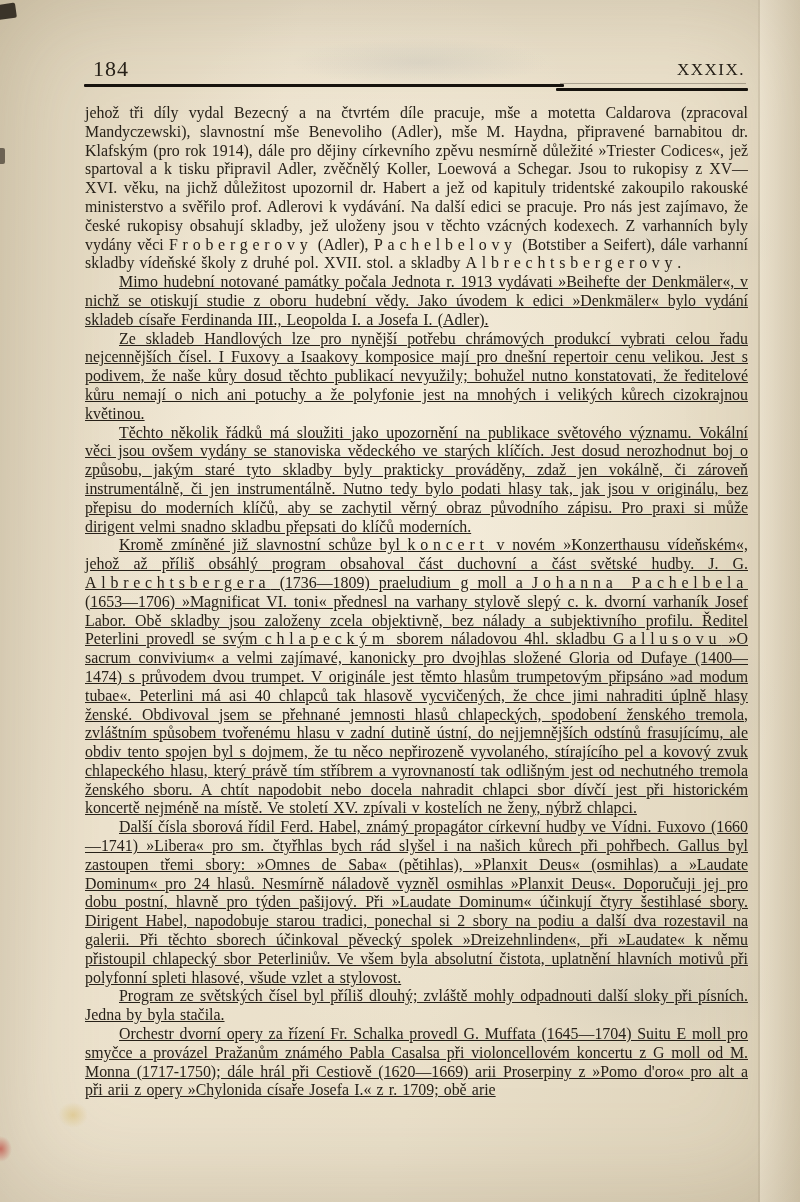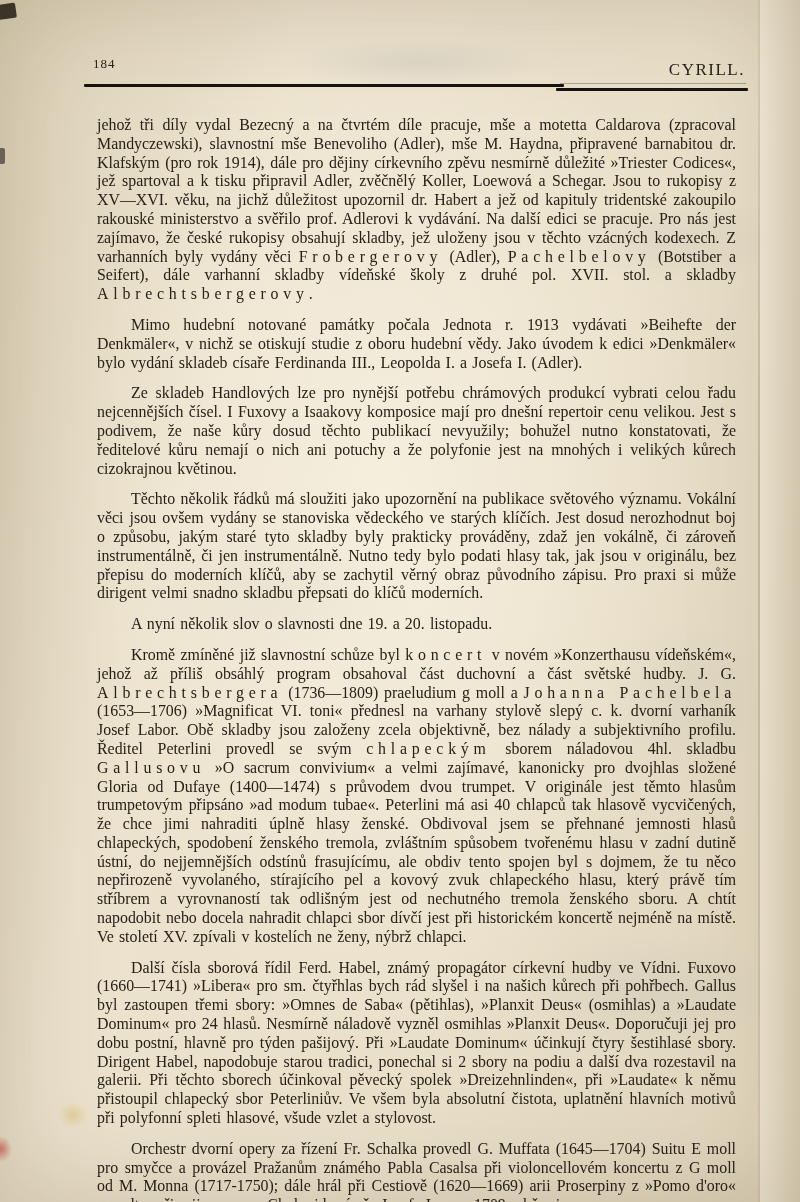--- a/index.html
+++ b/index.html
@@ -18,47 +18,47 @@
       radial-gradient(ellipse at 48% 42%, rgba(255,250,238,0.55) 0%, rgba(255,250,238,0) 55%),
       linear-gradient(104deg, #ddd2b9 0%, #ece2cd 28%, #eae0ca 62%, #ded3ba 100%);
     box-shadow: inset 0 0 110px rgba(116,98,66,0.28);
     font-family: "Liberation Serif", "DejaVu Serif", serif;
     color: #272119;
   }
   
   .header { position: absolute; top: 54px; left: 85px; right: 53px; height: 32px; }
   .pagenum {
     position: absolute; left: 8px; top: 2px;
-    font-size: 13px; letter-spacing: 1px;
+    font-size: 22px; letter-spacing: 1px;
   }
   .journal-title {
     position: absolute; left: 0; right: 0; top: 0; text-align: center;
     font-size: 19.5px; font-weight: bold; letter-spacing: 1.5px;
   }
   .volume {
     position: absolute; right: 2px; top: 6px;
     font-size: 17px; letter-spacing: 1.5px;
   }
   .rule { position: absolute; background: #17130e; border-radius: 1px; }
   .rule-left  { left: 84px; top: 84px; width: 480px; height: 3.2px; }
   .rule-right { left: 556px; top: 88px; width: 192px; height: 3.2px; }
   .rule-right-ghost { left: 560px; top: 83px; width: 186px; height: 1px; background: rgba(60,52,40,0.35); position:absolute; }
   
   .text-block {
     position: absolute;
     top: 104px; left: 85px; width: 663px;
   }
   .text-block p {
-    margin: 12px;
+    margin: 0;
     text-align: justify;
     font-size: 15.9px;
     line-height: 18.8px;
     word-spacing: 1.2px;
   }
-  .text-block p.indent { text-indent: 34px; }
+  .text-block p.indent { text-indent: 34px; text-decoration: underline; }
   .gesperrt { letter-spacing: 0.3em; }
   
   .artifact { position: absolute; pointer-events: none; }
   .corner-mark {
     left: -6px; top: 4px; width: 22px; height: 15px;
     background: #2b251c; transform: rotate(-8deg); border-radius: 2px;
     opacity: 0.9;
   }
   .edge-tick {
     left: -2px; top: 148px; width: 7px; height: 16px;
@@ -95,34 +95,34 @@
   <div class="smudge smudge-1"></div>
   <div class="smudge smudge-2"></div>
   <div class="smudge smudge-3"></div>
   <div class="smudge smudge-4"></div>
   <div class="smudge smudge-5"></div>
   <div class="artifact right-margin-tint"></div>
   <div class="artifact fold-line"></div>
 
   <div class="header">
     <span class="pagenum">184</span>
-    <span class="volume">CYRILL.</span>
+    <span class="volume">XXXIX.</span>
   </div>
   <div class="rule rule-left"></div>
   <div class="rule-right-ghost"></div>
   <div class="rule rule-right"></div>
 
   <div class="text-block">
       <p><span>jehož tři díly vydal Bezecný a na čtvrtém díle pracuje, mše a motetta Caldarova (zpracoval Mandyczewski), slavnostní mše Benevoliho (Adler), mše M. Haydna, připravené barnabitou dr. Klafským (pro rok 1914), dále pro dějiny církevního zpěvu nesmírně důležité »Triester Codices«, jež spartoval a k tisku připravil Adler, zvěčnělý Koller, Loewová a Schegar. Jsou to rukopisy z XV—XVI. věku, na jichž důležitost upozornil dr. Habert a jež od kapituly tridentské zakoupilo rakouské ministerstvo a svěřilo prof. Adlerovi k vydávání. Na další edici se pracuje. Pro nás jest zajímavo, že české rukopisy obsahují skladby, jež uloženy jsou v těchto vzácných kodexech. Z varhanních byly vydány věci </span><span class="gesperrt">Frobergerovy</span><span> (Adler), </span><span class="gesperrt">Pachelbelovy</span><span> (Botstiber a Seifert), dále varhanní skladby vídeňské školy z druhé pol. XVII. stol. a skladby </span><span class="gesperrt">Albrechtsbergerovy</span><span>.</span></p>
       <p class="indent"><span>Mimo hudební notované památky počala Jednota r. 1913 vydávati »Beihefte der Denkmäler«, v nichž se otiskují studie z oboru hudební vědy. Jako úvodem k edici »Denkmäler« bylo vydání skladeb císaře Ferdinanda III., Leopolda I. a Josefa I. (Adler).</span></p>
       <p class="indent"><span>Ze skladeb Handlových lze pro nynější potřebu chrámových produkcí vybrati celou řadu nejcennějších čísel. I Fuxovy a Isaakovy komposice mají pro dnešní repertoir cenu velikou. Jest s podivem, že naše kůry dosud těchto publikací nevyužily; bohužel nutno konstatovati, že ředitelové kůru nemají o nich ani potuchy a že polyfonie jest na mnohých i velikých kůrech cizokrajnou květinou.</span></p>
       <p class="indent"><span>Těchto několik řádků má sloužiti jako upozornění na publikace světového významu. Vokální věci jsou ovšem vydány se stanoviska vědeckého ve starých klíčích. Jest dosud nerozhodnut boj o způsobu, jakým staré tyto skladby byly prakticky prováděny, zdaž jen vokálně, či zároveň instrumentálně, či jen instrumentálně. Nutno tedy bylo podati hlasy tak, jak jsou v originálu, bez přepisu do moderních klíčů, aby se zachytil věrný obraz původního zápisu. Pro praxi si může dirigent velmi snadno skladbu přepsati do klíčů moderních.</span></p>
-      <p class="indent"><span>A nyní několik slov o slavnosti dne 19. a 20. listopadu.</span></p>
       <p class="indent"><span>Kromě zmíněné již slavnostní schůze byl </span><span class="gesperrt">koncert</span><span> v novém »Konzerthausu vídeňském«, jehož až příliš obsáhlý program obsahoval část duchovní a část světské hudby. J. G. </span><span class="gesperrt">Albrechtsbergera</span><span> (1736—1809) praeludium g moll a </span><span class="gesperrt">Johanna Pachelbela</span><span> (1653—1706) »Magnificat VI. toni« přednesl na varhany stylově slepý c. k. dvorní varhaník Josef Labor. Obě skladby jsou založeny zcela objektivně, bez nálady a subjektivního profilu. Ředitel Peterlini provedl se svým </span><span class="gesperrt">chlapeckým</span><span> sborem náladovou 4hl. skladbu </span><span class="gesperrt">Gallusovu</span><span> »O sacrum convivium« a velmi zajímavé, kanonicky pro dvojhlas složené Gloria od Dufaye (1400—1474) s průvodem dvou trumpet. V originále jest těmto hlasům trumpetovým připsáno »ad modum tubae«. Peterlini má asi 40 chlapců tak hlasově vycvičených, že chce jimi nahraditi úplně hlasy ženské. Obdivoval jsem se přehnané jemnosti hlasů chlapeckých, spodobení ženského tremola, zvláštním spůsobem tvořenému hlasu v zadní dutině ústní, do nejjemnějších odstínů frasujícímu, ale obdiv tento spojen byl s dojmem, že tu něco nepřirozeně vyvolaného, stírajícího pel a kovový zvuk chlapeckého hlasu, který právě tím stříbrem a vyrovnaností tak odlišným jest od nechutného tremola ženského sboru. A chtít napodobit nebo docela nahradit chlapci sbor dívčí jest při historickém koncertě nejméně na místě. Ve století XV. zpívali v kostelích ne ženy, nýbrž chlapci.</span></p>
       <p class="indent"><span>Další čísla sborová řídil Ferd. Habel, známý propagátor církevní hudby ve Vídni. Fuxovo (1660—1741) »Libera« pro sm. čtyřhlas bych rád slyšel i na našich kůrech při pohřbech. Gallus byl zastoupen třemi sbory: »Omnes de Saba« (pětihlas), »Planxit Deus« (osmihlas) a »Laudate Dominum« pro 24 hlasů. Nesmírně náladově vyzněl osmihlas »Planxit Deus«. Doporučuji jej pro dobu postní, hlavně pro týden pašijový. Při »Laudate Dominum« účinkují čtyry šestihlasé sbory. Dirigent Habel, napodobuje starou tradici, ponechal si 2 sbory na podiu a další dva rozestavil na galerii. Při těchto sborech účinkoval pěvecký spolek »Dreizehnlinden«, při »Laudate« k němu přistoupil chlapecký sbor Peterliniův. Ve všem byla absolutní čistota, uplatnění hlavních motivů při polyfonní spleti hlasové, všude vzlet a stylovost.</span></p>
+      <p class="indent"><span>Program ze světských čísel byl příliš dlouhý; zvláště mohly odpadnouti další sloky při písních. Jedna by byla stačila.</span></p>
       <p class="indent"><span>Orchestr dvorní opery za řízení Fr. Schalka provedl G. Muffata (1645—1704) Suitu E moll pro smyčce a provázel Pražanům známého Pabla Casalsa při violoncellovém koncertu z G moll od M. Monna (1717-1750); dále hrál při Cestiově (1620—1669) arii Proserpiny z »Pomo d'oro« pro alt a při arii z opery »Chylonida císaře Josefa I.« z r. 1709; obě arie</span></p>
     </div>
 
   <div class="artifact corner-mark"></div>
   <div class="artifact edge-tick"></div>
   <div class="artifact red-spot"></div>
   <div class="artifact yellow-stain"></div>
 </div>
 
 </body></html>

